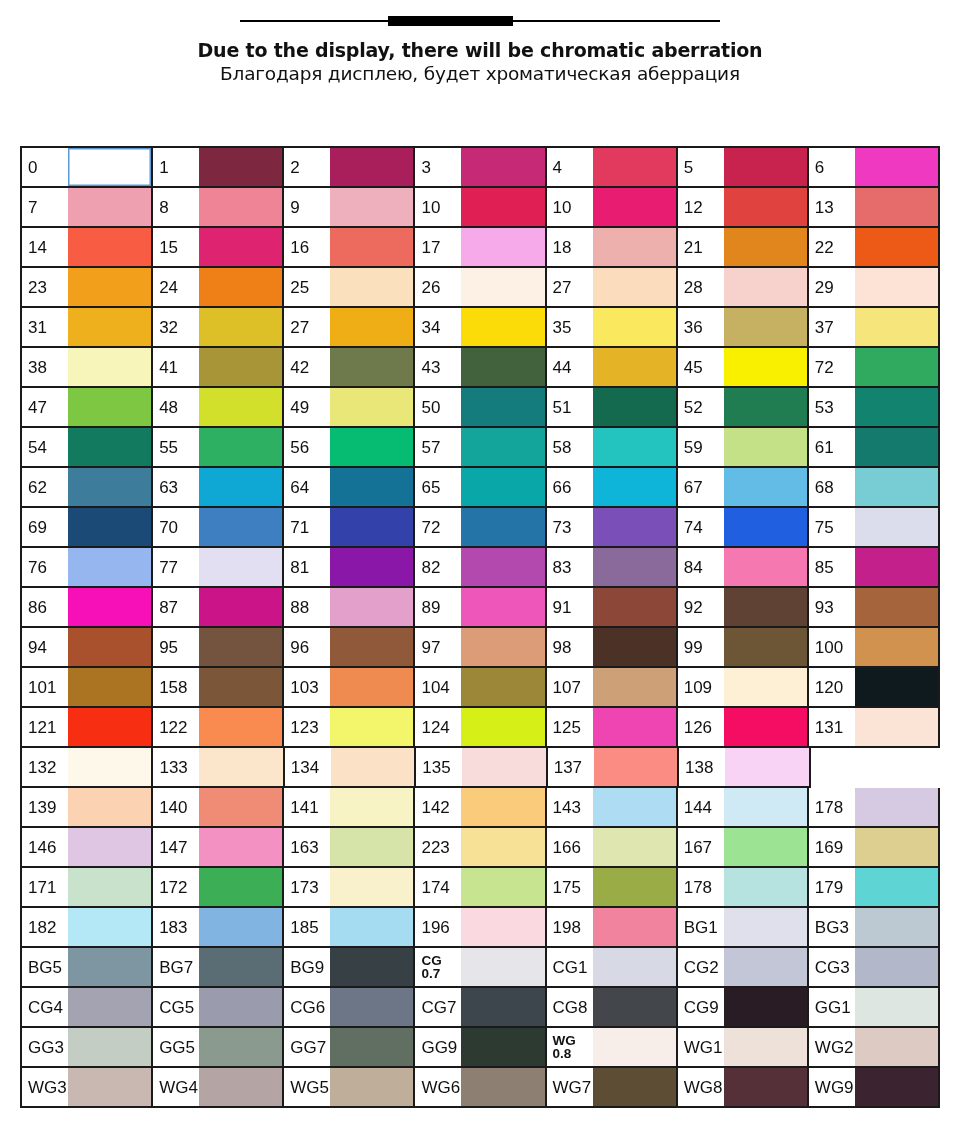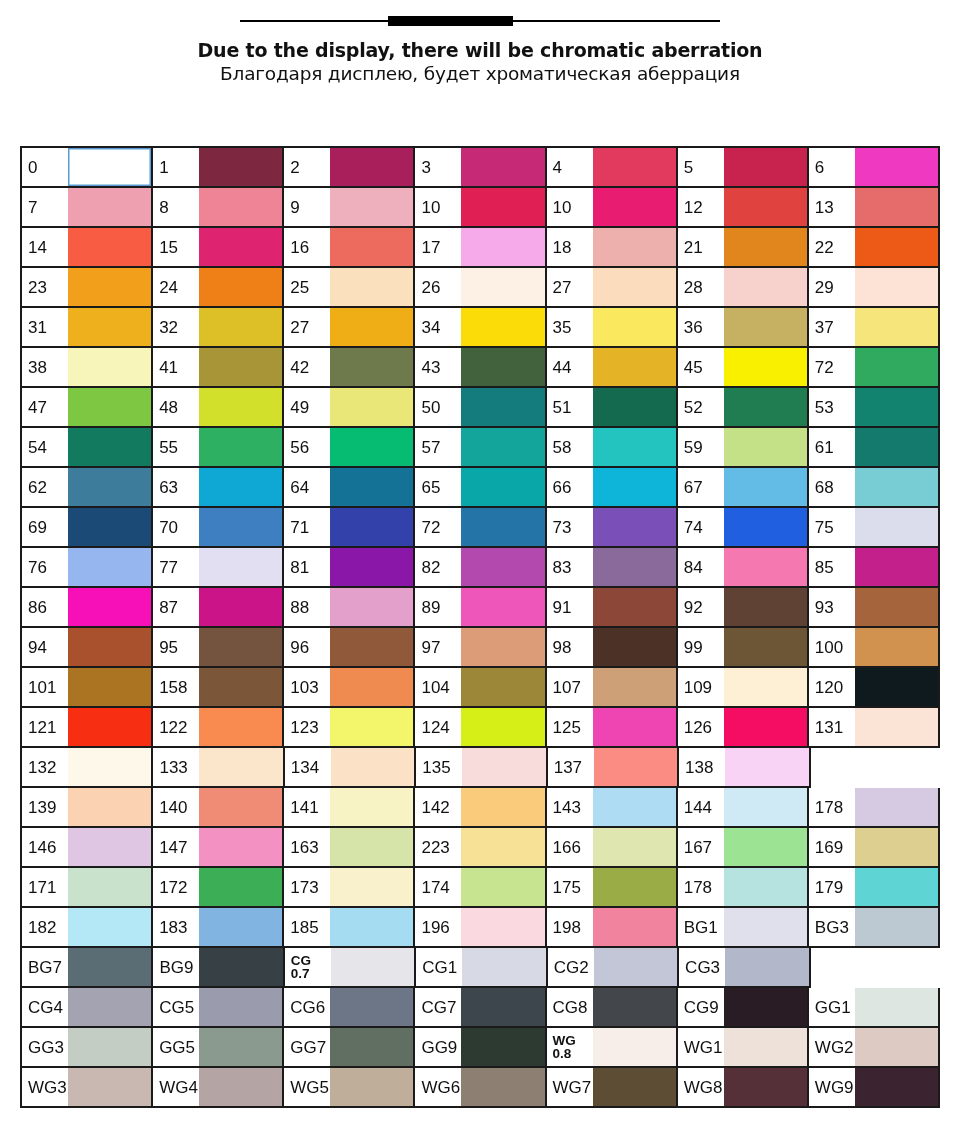--- a/index.html
+++ b/index.html
@@ -713,20 +713,24 @@
           <div class="cell-label">BG1</div>
           <div class="cell-swatch" style="background: rgb(224, 224, 236);"></div>
         </div>
         <div class="cell">
           <div class="cell-label">BG3</div>
           <div class="cell-swatch" style="background: rgb(189, 201, 210);"></div>
         </div>
       </div>
       <div class="row">
         <div class="cell">
+          <div class="cell-label">BG5</div>
+          <div class="cell-swatch" style="background: rgb(126, 150, 162);"></div>
+        </div>
+        <div class="cell">
           <div class="cell-label">BG7</div>
           <div class="cell-swatch" style="background: rgb(90, 109, 117);"></div>
         </div>
         <div class="cell">
           <div class="cell-label">BG9</div>
           <div class="cell-swatch" style="background: rgb(55, 64, 68);"></div>
         </div>
         <div class="cell">
           <div class="cell-label two-line">CG
 0.7</div>

